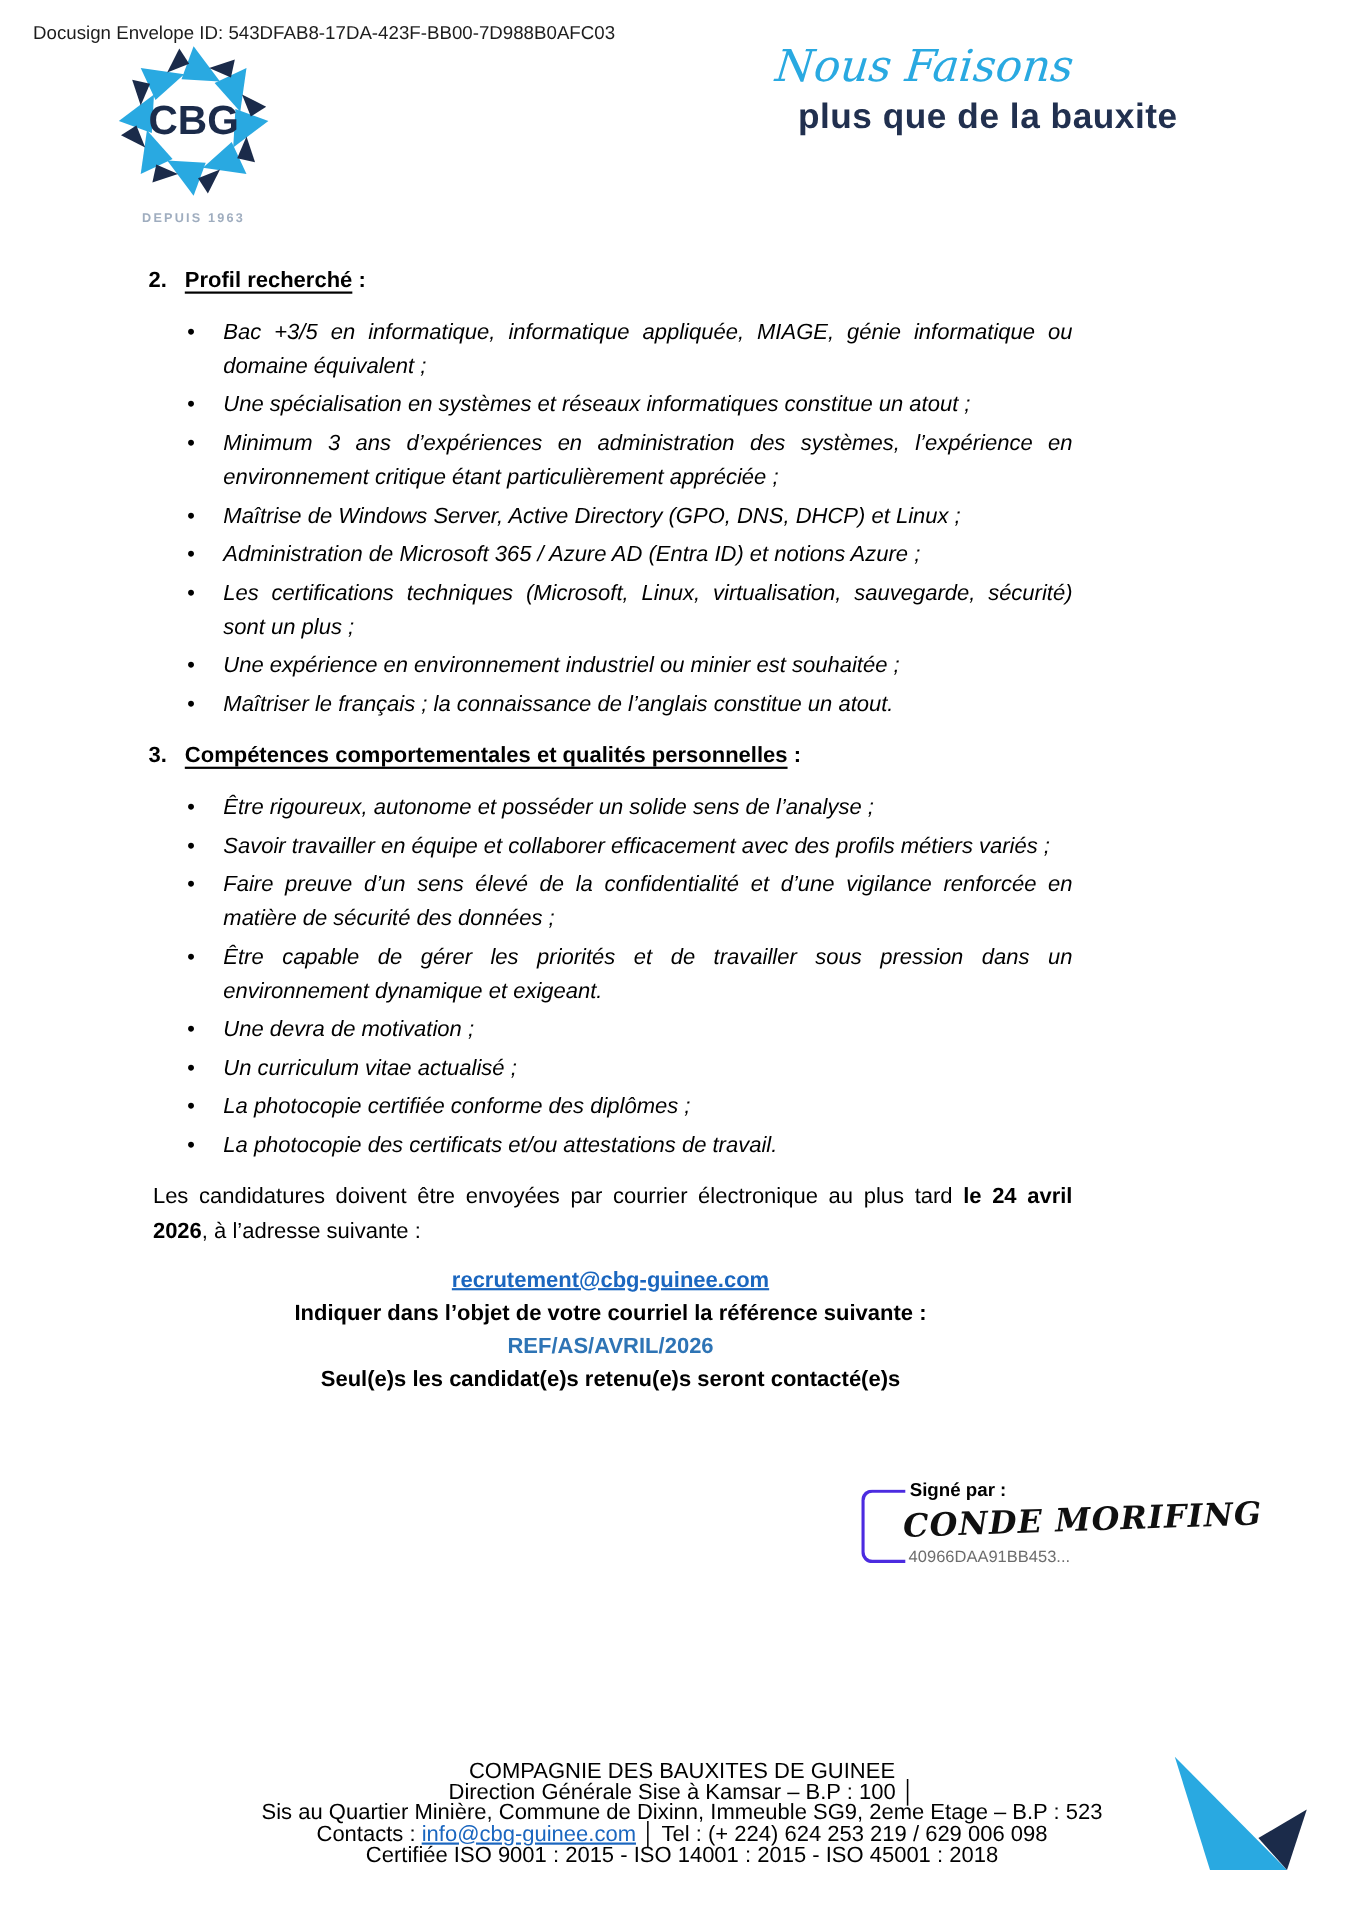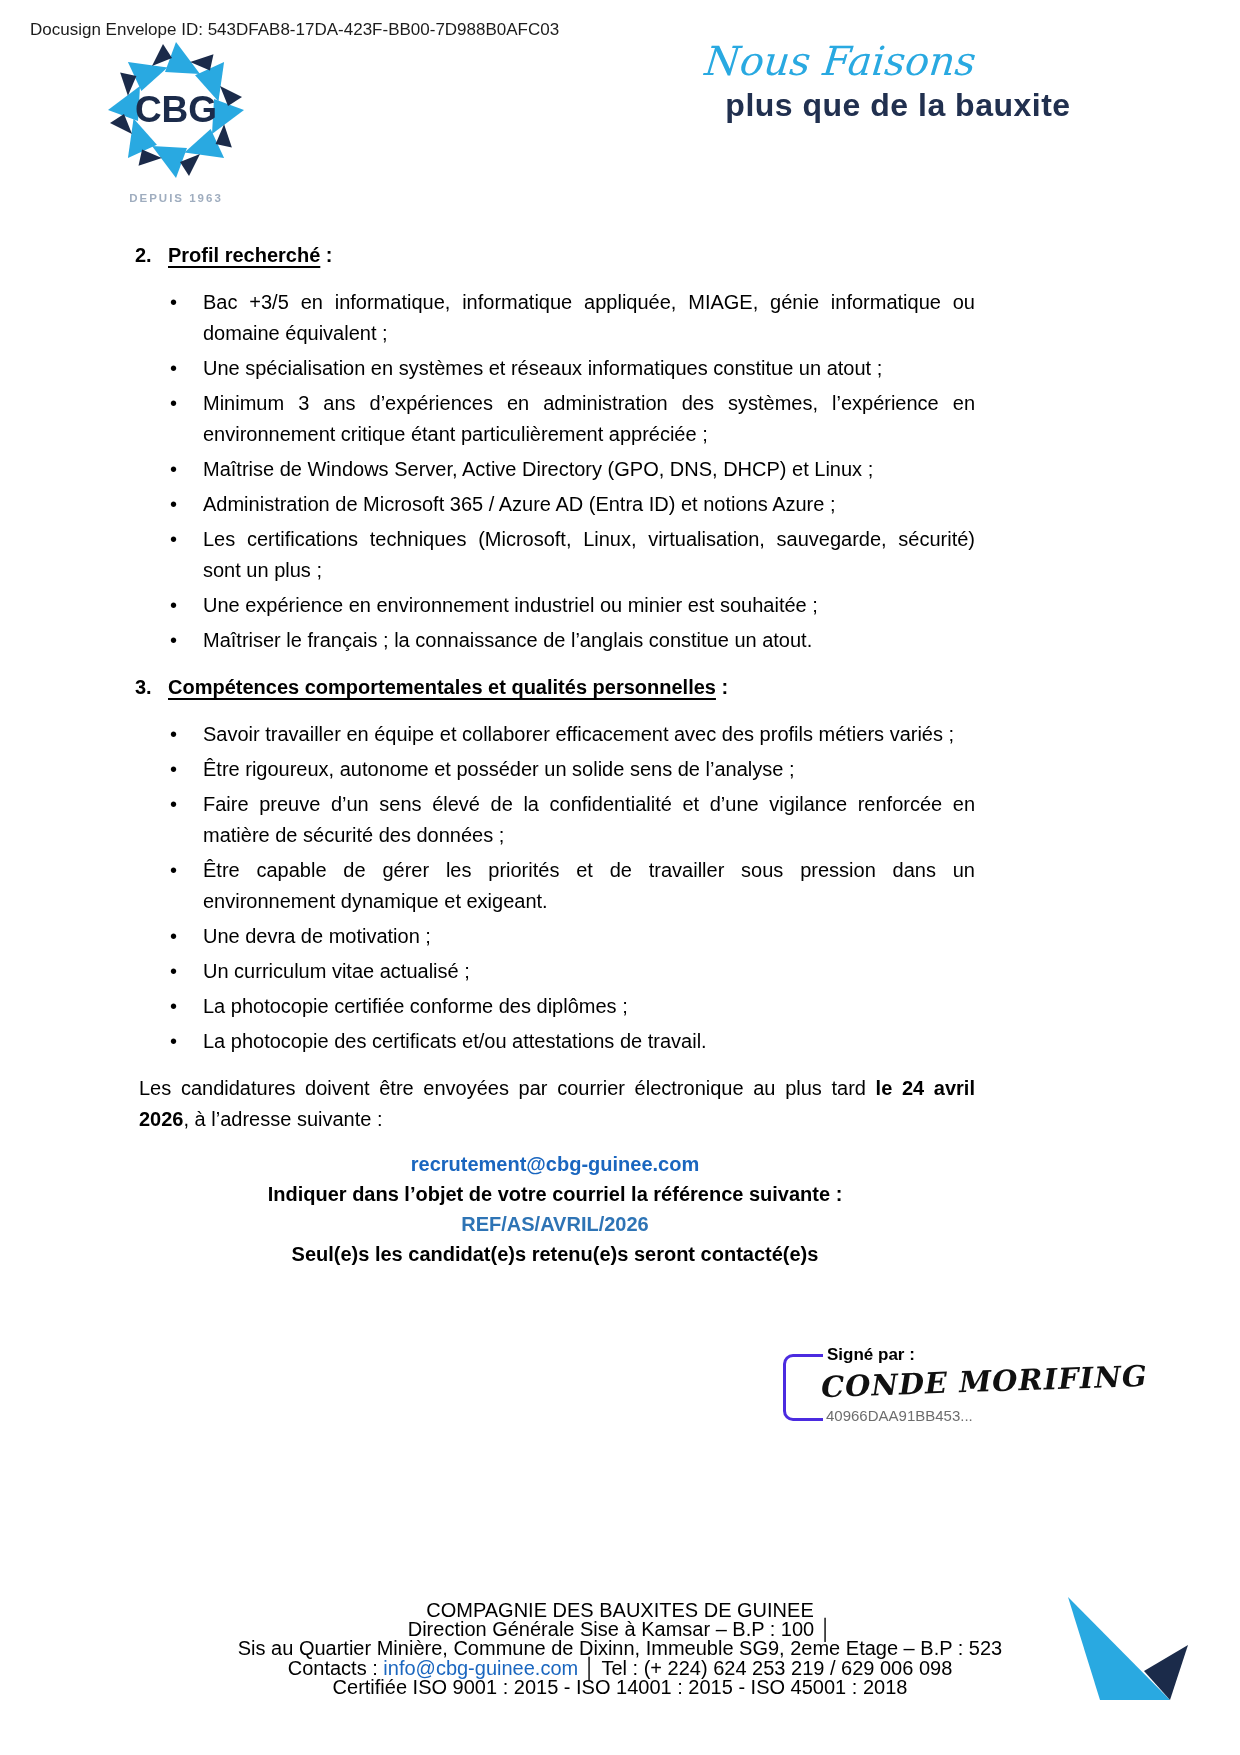--- a/index.html
+++ b/index.html
@@ -23,27 +23,27 @@
     text-align:center;color:#21304F;font-weight:bold;font-size:32px;line-height:34px;letter-spacing:.5px;
   }
   
   .content{position:absolute;left:135px;top:0;width:840px;padding-top:240px;font-size:20px;line-height:31px;}
   .sec-head{font-weight:bold;margin:16px 0 16px 0;}
   .sec-head:first-child{margin-top:0;}
   .sec-num{display:inline-block;width:33px;}
   .sec-title{text-decoration:underline;text-decoration-thickness:2px;text-underline-offset:4px;}
   ul.blist{list-style:none;margin:0 0 0 33px;padding:0;}
   ul.blist li{
-    position:relative;padding-left:35px;margin:0 0 4px 0;text-align:justify;
+    position:relative;padding-left:35px;margin:0 0 4px 0;text-align:justify;font-style:italic;
   }
   ul.blist li::before{content:"\2022";position:absolute;left:2px;top:0;font-size:20px;}
   .closing{margin-top:16px;text-align:justify;padding-left:4px;}
   .b{font-weight:bold;}
   .apply-block{margin-top:14px;text-align:center;line-height:30px;font-weight:bold;}
-  a.mail-link{color:#1A66BF;cursor:pointer;}
+  a.mail-link{color:#1A66BF;text-decoration:underline;cursor:pointer;}
   .ref-line{color:#2E74B5;}
   
   .sig-block{position:absolute;left:783px;top:1340px;width:280px;height:90px;}
   .sig-bracket{
     position:absolute;left:0;top:14px;width:42px;height:61px;
     border:3px solid #4B2BE0;border-right:none;border-radius:10px 0 0 10px;
   }
   .sig-label{position:absolute;left:40px;top:5px;background:#fff;padding:0 4px;font-size:17px;font-weight:bold;}
   .sig-name{
     position:absolute;left:38px;top:26px;width:240px;font-family:"DejaVu Serif",serif;
@@ -144,22 +144,22 @@
       <li>Administration de Microsoft 365 / Azure AD (Entra ID) et notions Azure ;</li>
       <li>Les certifications techniques (Microsoft, Linux, virtualisation, sauvegarde, sécurité) sont un plus ;</li>
       <li>Une expérience en environnement industriel ou minier est souhaitée ;</li>
       <li>Maîtriser le français ; la connaissance de l’anglais constitue un atout.</li>
     </ul>
 
     <div class="sec-head">
       <span class="sec-num">3.</span><span class="sec-title">Compétences comportementales et qualités personnelles</span><span> :</span>
     </div>
     <ul class="blist">
+      <li>Être rigoureux, autonome et posséder un solide sens de l’analyse ;</li>
       <li>Savoir travailler en équipe et collaborer efficacement avec des profils métiers variés ;</li>
-      <li>Être rigoureux, autonome et posséder un solide sens de l’analyse ;</li>
       <li>Faire preuve d’un sens élevé de la confidentialité et d’une vigilance renforcée en matière de sécurité des données ;</li>
       <li>Être capable de gérer les priorités et de travailler sous pression dans un environnement dynamique et exigeant.</li>
     </ul>
 
     <ul class="blist">
       <li>Une devra de motivation ;</li>
       <li>Un curriculum vitae actualisé ;</li>
       <li>La photocopie certifiée conforme des diplômes ;</li>
       <li>La photocopie des certificats et/ou attestations de travail.</li>
     </ul>

